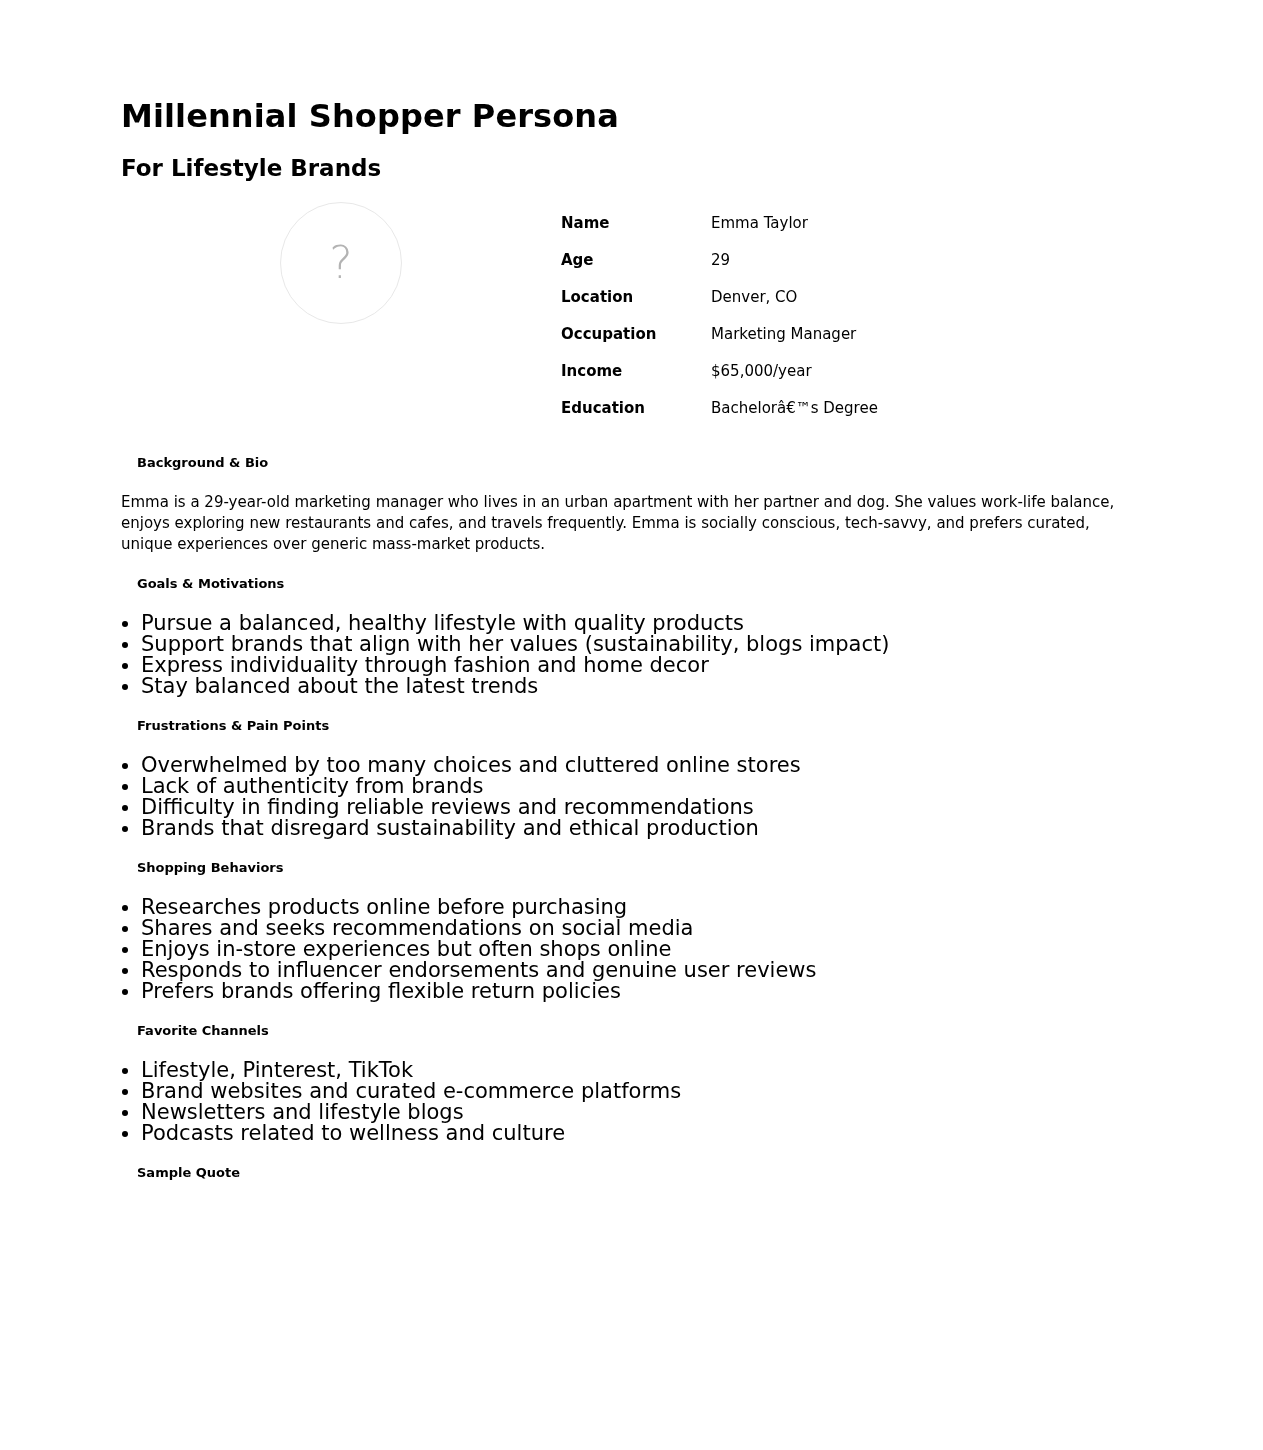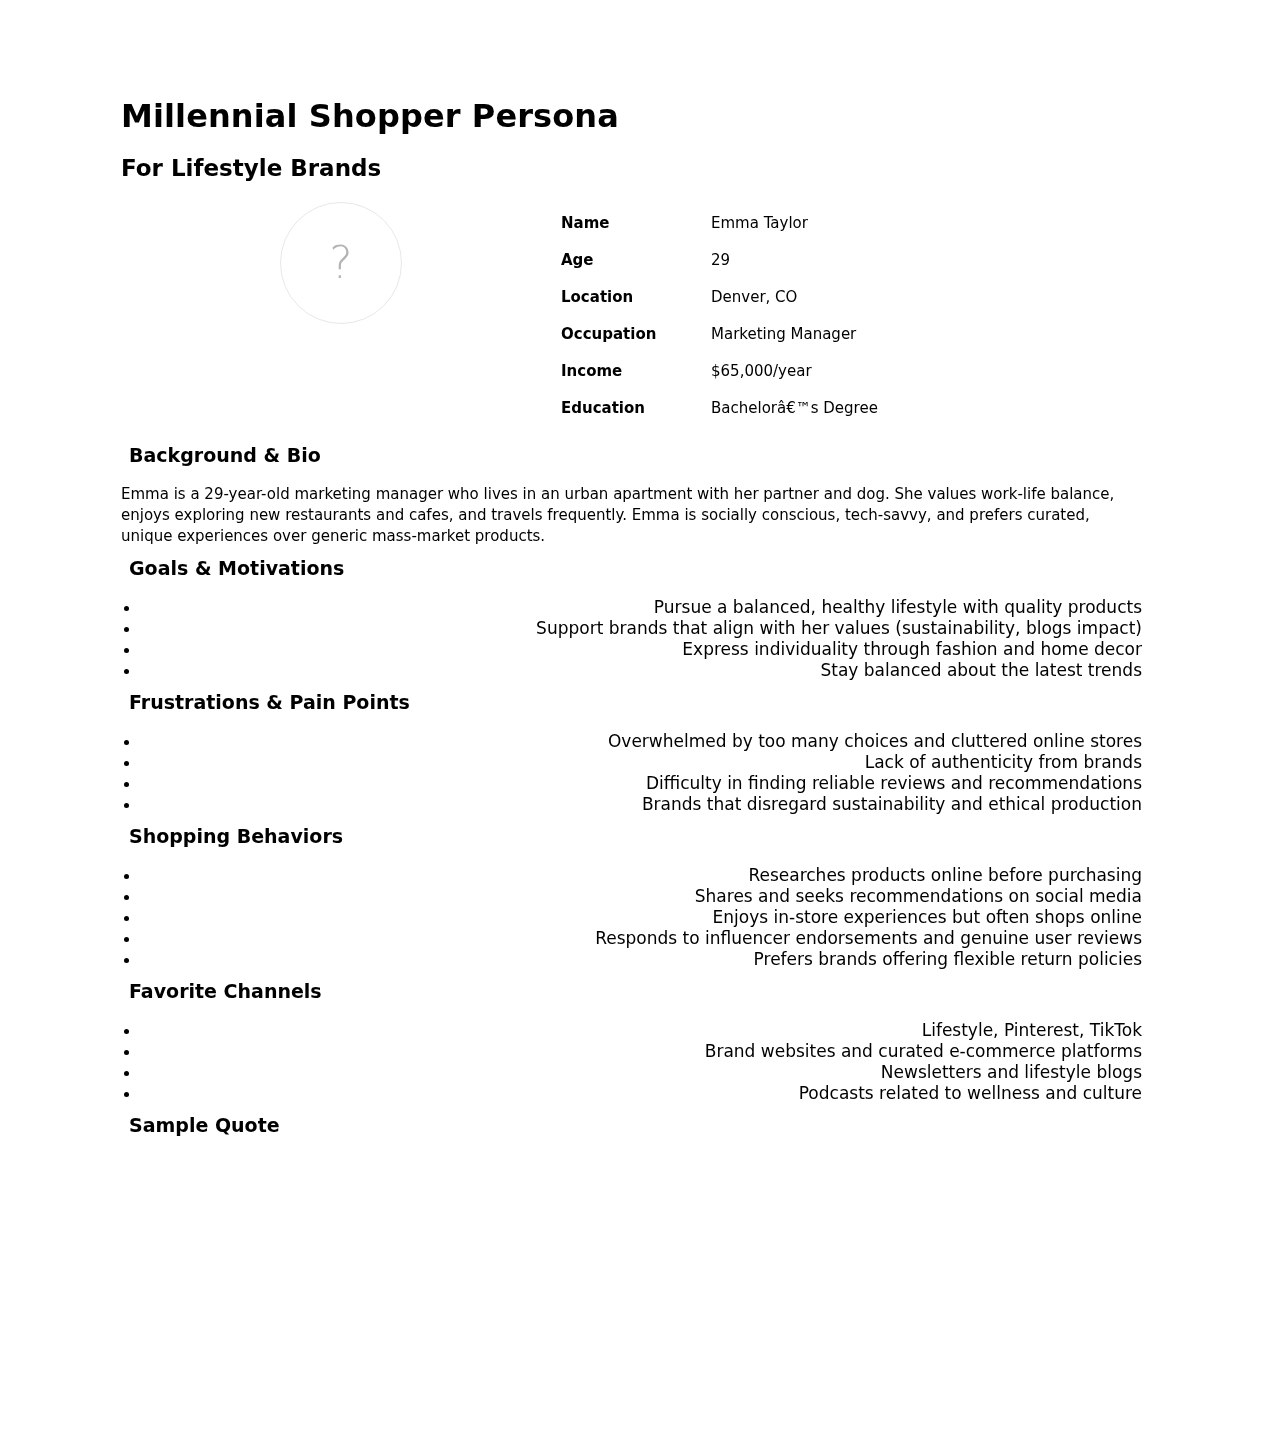--- a/index.html
+++ b/index.html
@@ -69,37 +69,36 @@
     }
     .fact-value {
       font-weight: 400;
       padding-top: 2px;
     }
     .profile .facts-col { padding-top: 1px; }
     section.block {
       margin-top: 0;
     }
     h3.section-title {
-      margin: 8px;
-      font-size: 19px;
+      margin: 16px;
+      font-size: 13px;
       font-weight: 600;
       line-height: 26px;
     }
     p.bio {
       margin: 16px 0 0 0;
       font-size: 15px;
       line-height: 21px;
       max-width: 1022px;
     }
     ul.bullets {
       margin: 16px 0 0 0;
       padding: 0 0 0 20px;
-      font-size: 17px;
+      font-size: 21px;
       line-height: 21px;
-      text-align: right;
     }
     ul.bullets li {
       padding-left: 0;
     }
     .sec-bio { margin-top: 0; }
     .sec-goals { margin-top: 33px; }
     .sec-frustrations { margin-top: 33px; }
     .sec-behaviors { margin-top: 33px; }
     .sec-channels { margin-top: 33px; }
     .sec-quote { margin-top: 33px; }

